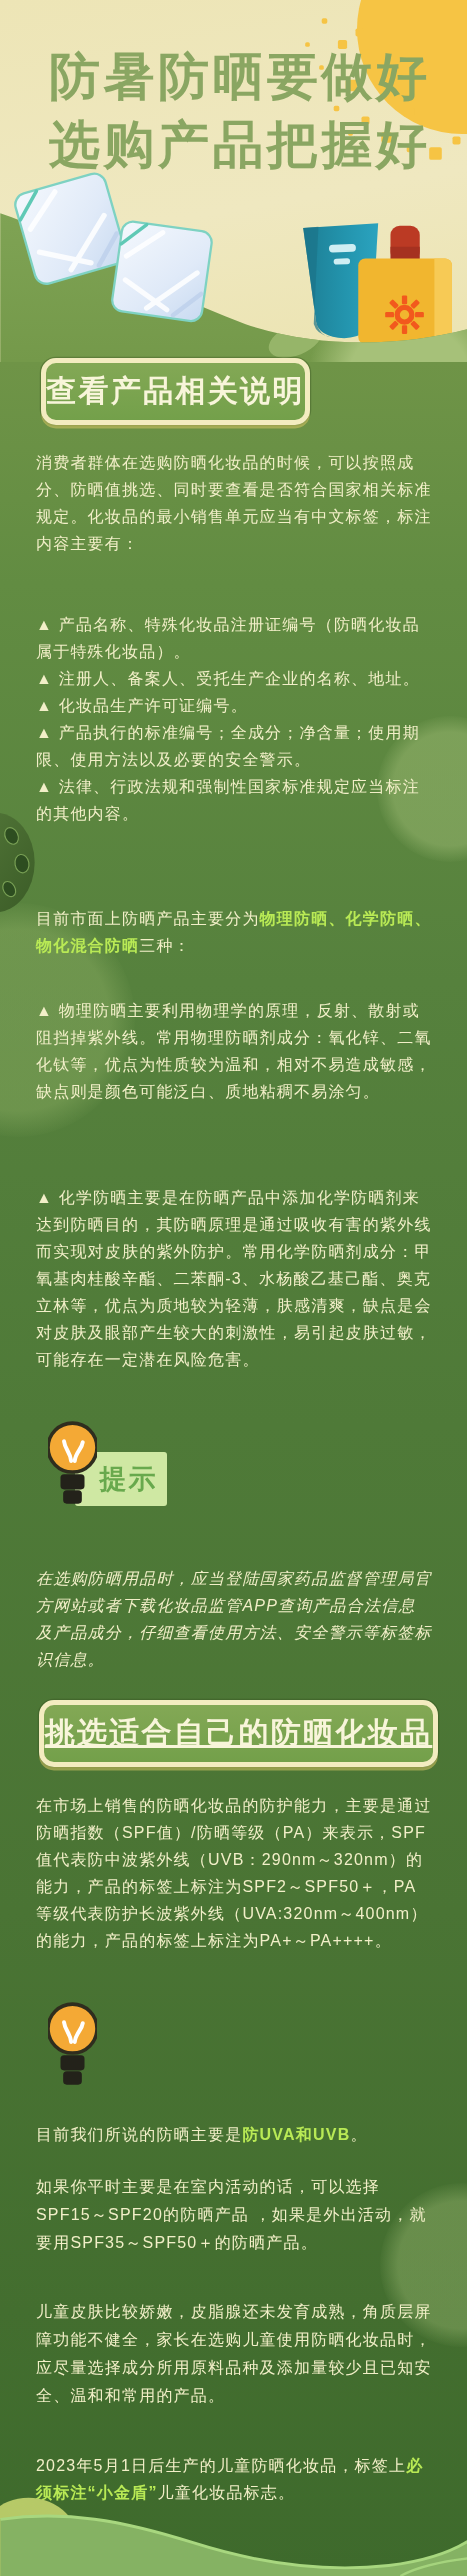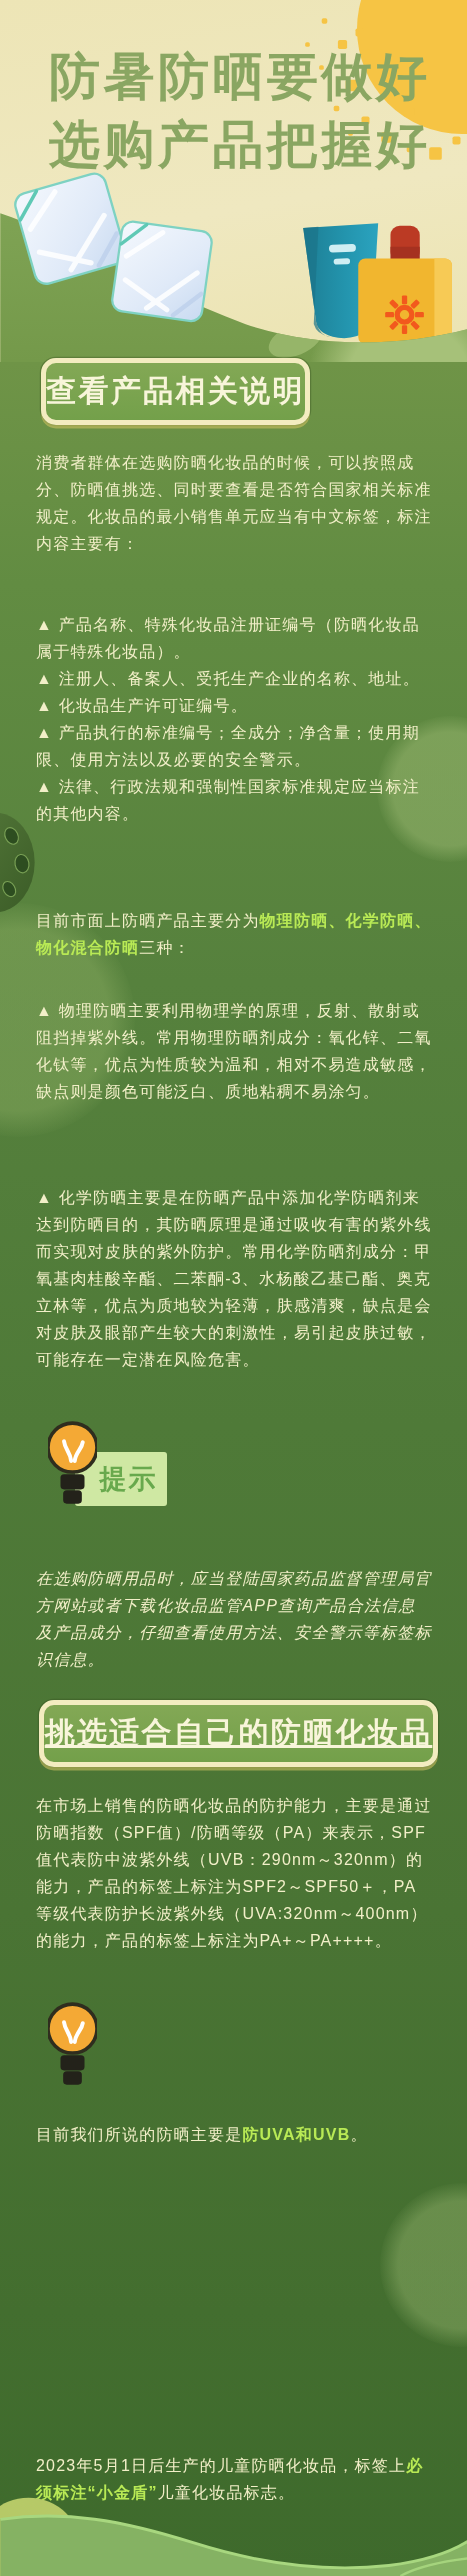--- a/index.html
+++ b/index.html
@@ -52,21 +52,21 @@
     display:flex;align-items:center;justify-content:center;
     color:#f8f5da;font-weight:800;font-size:30px;letter-spacing:2.3px;white-space:nowrap;}
   .hdr1{left:41px;top:358px;width:269px;height:67px;}
   .hdr2{left:39px;top:1700px;width:399px;height:67px;text-decoration:underline;}
   .para{position:absolute;left:36px;width:396px;font-size:16px;line-height:27px;
     letter-spacing:1.2px;color:var(--body-text);text-align:left;font-weight:500;}
   .para .hl{color:var(--highlight-green);font-weight:700;}
   .p-intro{top:449px;}
   .p-bullets{top:583px;margin-top:28px;}
   .bullet-item{margin:0;}
-  .p-types{top:907px;}
+  .p-types{top:907px;font-family:Liberation Mono, monospace;}
   .p-physical{top:997px;}
   .p-chemical{top:1184px;}
   .p-tip1{top:1565px;font-style:italic;}
   .p-spf{top:1792px;}
   .p-uv{top:2121px;}
   .p-indoor{top:2173px;line-height:28px;}
   .p-children{top:2298px;line-height:28px;}
   .p-2023{top:2452px;}
   .tiplabel{position:absolute;background:var(--tip-label-bg);border-radius:2.9px;
     color:var(--tip-label-text);font-weight:800;font-size:27px;letter-spacing:1.8px;
@@ -219,20 +219,22 @@
 
   <svg class="bulb bulb2" viewBox="0 0 110 200" preserveAspectRatio="xMidYMin meet">
     <circle cx="55" cy="62" r="55" fill="#f4a935" stroke="#2f2d1e" stroke-width="8"></circle>
     <path d="M52,92 C50,72 38,66 36,48" stroke="#ffffff" stroke-width="9" stroke-linecap="round" fill="none"></path>
     <path d="M60,92 C62,72 76,66 78,50" stroke="#ffffff" stroke-width="9" stroke-linecap="round" fill="none"></path>
     <rect x="28" y="122" width="54" height="34" rx="8" fill="#23221a"></rect>
     <rect x="34" y="158" width="42" height="30" rx="8" fill="#23221a"></rect>
   </svg>
 
   <div class="para p-uv"><span>目前我们所说的防晒主要是</span><span class="hl">防UVA和UVB</span><span>。</span></div>
+  <div class="para p-indoor">如果你平时主要是在室内活动的话，可以选择SPF15～SPF20的防晒产品 ，如果是外出活动，就要用SPF35～SPF50＋的防晒产品。</div>
+  <div class="para p-children">儿童皮肤比较娇嫩，皮脂腺还未发育成熟，角质层屏障功能不健全，家长在选购儿童使用防晒化妆品时，应尽量选择成分所用原料品种及添加量较少且已知安全、温和和常用的产品。</div>
   <div class="para p-2023"><span>2023年5月1日后生产的儿童防晒化妆品，标签上</span><span class="hl">必须标注“小金盾”</span><span>儿童化妆品标志。</span></div>
 
   <svg class="footer-decor" width="468" height="80" viewBox="0 0 800 137">
     <circle cx="48" cy="95" r="92" fill="#b6c967"></circle>
     <path d="M0,40 C110,24 210,42 330,80 C450,118 565,130 665,119 C725,112 772,95 800,78 L800,137 L0,137 Z" fill="#85b263"></path>
     <path d="M0,40 C110,24 210,42 330,80 C450,118 565,130 665,119 C725,112 772,95 800,78" stroke="#a8d77f" stroke-width="5" fill="none"></path>
     <path d="M685,137 C715,121 757,112 800,107" stroke="#a8d77f" stroke-width="4" fill="none" opacity="0.9"></path>
   </svg>
 
 </div>

